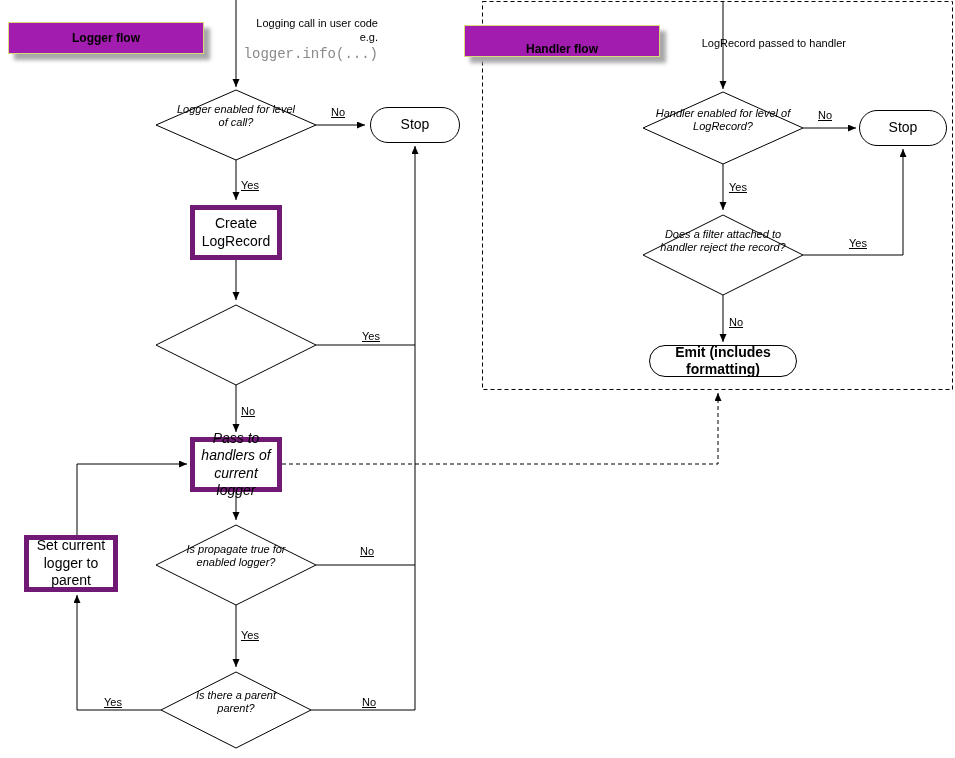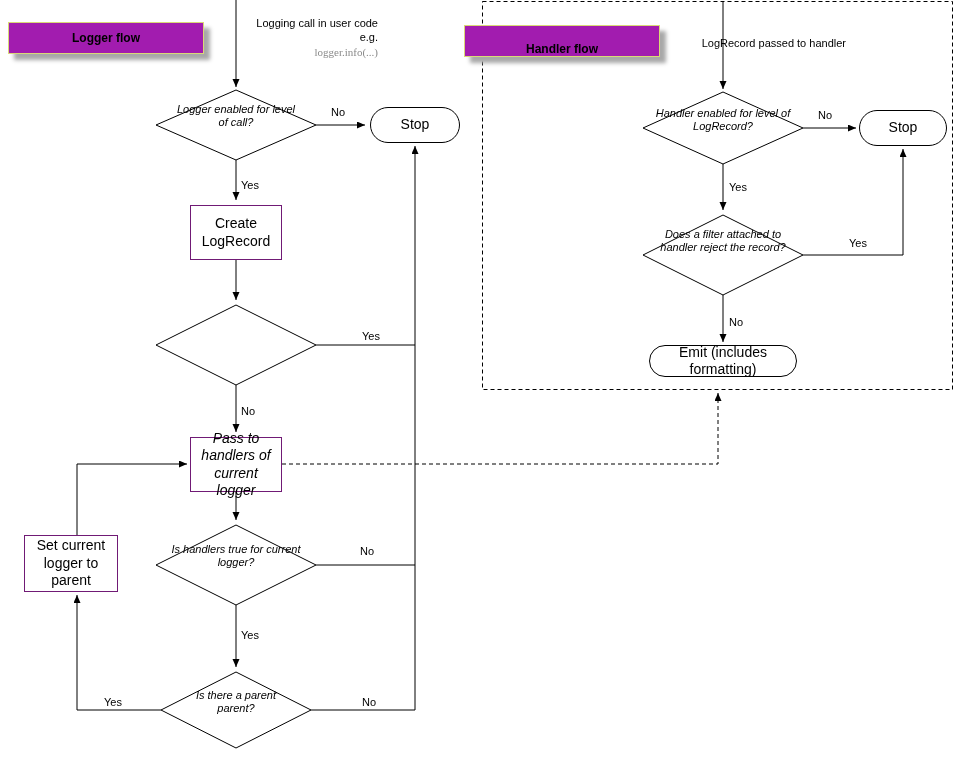--- a/index.html
+++ b/index.html
@@ -2,31 +2,31 @@
 <html><head>
 <meta charset="utf-8">
 <style>
   * { margin:0; padding:0; box-sizing:border-box; }
   html,body { background:#fff; }
   body { font-family:"Liberation Sans", sans-serif; color:#000; }
   .canvas { position:relative; width:955px; height:758px; background:#fff; overflow:hidden; }
   svg.layer { position:absolute; left:0; top:0; width:955px; height:758px; }
   .node { position:absolute; display:flex; align-items:center; justify-content:center;
           text-align:center; font-size:14px; line-height:1.25; }
-  .rect-node { border:1px solid #701a75; background:#fff; padding:2px 4px; }
+  .rect-node { border:5px solid #701a75; background:#fff; padding:2px 4px; }
   .oval-node { border:1px solid #000; background:#fff; border-radius:18px; }
   .pill-node { border:1px solid #000; background:#fff; border-radius:16px; }
   .diamond-text { position:absolute; display:flex; align-items:flex-start; justify-content:center;
                   text-align:center; font-size:11px; line-height:1.2; pointer-events:none;font-style:italic; }
   .yellow-label { position:absolute; background:#a21caf; border:1px solid #d9d977;
                   box-shadow:6px 6px 4px #a8a8a8; display:flex; align-items:center;
                   justify-content:center; font-size:12px; font-weight:bold; }
-  .edge-label { position:absolute; font-size:11px; line-height:1; }
+  .edge-label { position:absolute; font-size:11px; line-height:1;text-decoration:underline; }
   .start-text { position:absolute; text-align:right; font-size:11px; line-height:1.3; }
-  .code { font-family:Liberation Serif, serif; color:#8a8a8a; font-size:11px; }
+  .code { font-family:Liberation Mono, monospace; color:#8a8a8a; font-size:14px; }
 </style>
 </head>
 <body>
 
 <div class="canvas">
 
   <svg class="layer">
     <defs>
       <marker id="arrow" markerWidth="10" markerHeight="10" refX="8" refY="3.5" orient="auto" markerUnits="userSpaceOnUse">
         <path d="M0,0 L8,3.5 L0,7 Z" fill="#000"></path>
@@ -90,21 +90,21 @@
   <div class="node rect-node" style="left:190px; top:205px; width:92px; height:55px;">
     <span>Create LogRecord</span>
   </div>
 
 
   <div class="node rect-node" style="left:190px; top:437px; width:92px; height:55px;font-style:italic;">
     <span>Pass to handlers of current logger</span>
   </div>
 
   <div class="diamond-text" style="left:171px; top:543px; width:130px; height:44px;">
-    <span>Is handlers true for current logger?</span>
+    <span>Is propagate true for enabled logger?</span>
   </div>
 
   <div class="diamond-text" style="left:181px; top:689px; width:110px; height:42px;">
     <span>Is there a parent parent?</span>
   </div>
 
   <div class="node rect-node" style="left:24px; top:535px; width:94px; height:57px;">
     <span>Set current logger to parent</span>
   </div>
 
@@ -130,21 +130,21 @@
   </div>
 
   <div class="node oval-node" style="left:859px; top:110px; width:88px; height:36px;">
     <span>Stop</span>
   </div>
 
   <div class="diamond-text" style="left:658px; top:228px; width:130px; height:54px;">
     <span>Does a filter attached to handler reject the record?</span>
   </div>
 
-  <div class="node pill-node" style="left:649px; top:345px; width:148px; height:32px;">
+  <div class="node pill-node" style="left:649px; top:345px; width:148px; height:32px;font-weight:bold;">
     <span>Emit (includes formatting)</span>
   </div>
 
   <div class="edge-label" style="left:818px; top:110px;">No</div>
   <div class="edge-label" style="left:729px; top:182px;">Yes</div>
   <div class="edge-label" style="left:849px; top:238px;">Yes</div>
   <div class="edge-label" style="left:729px; top:317px;">No</div>
 
 </div>
 

